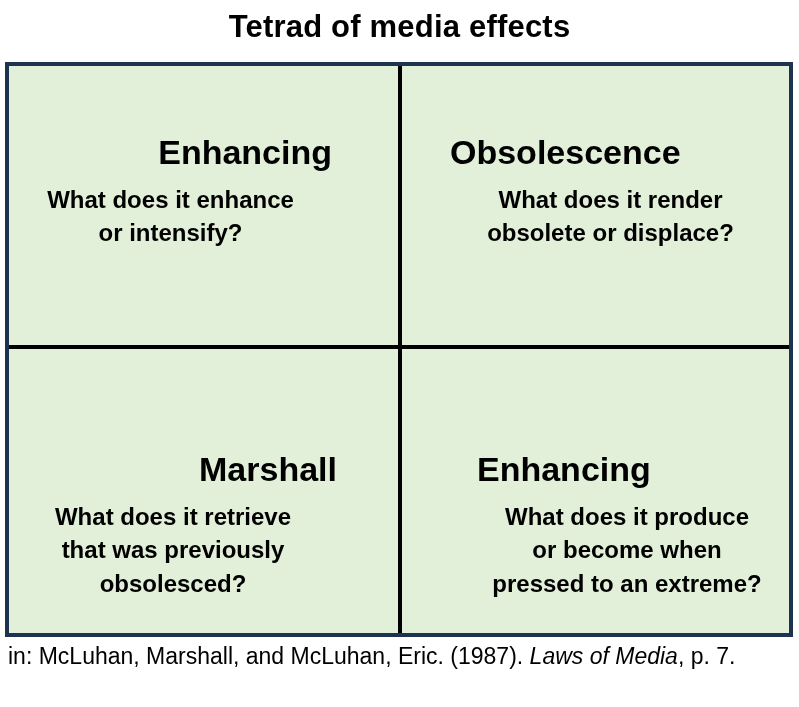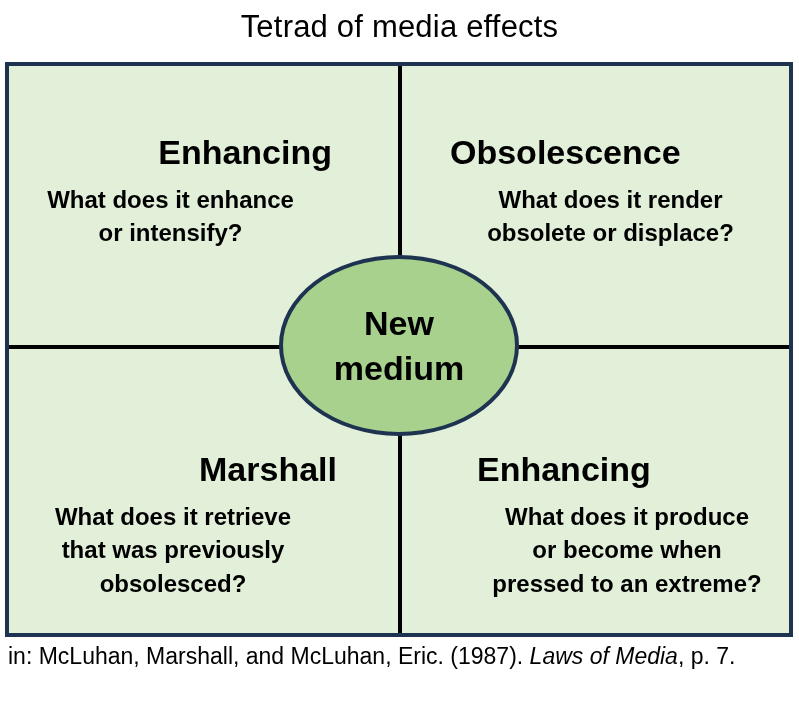--- a/index.html
+++ b/index.html
@@ -16,21 +16,21 @@
     background: #ffffff;
     overflow: hidden;
   }
   .title {
     position: absolute;
     top: 9px;
     left: 0;
     width: 799px;
     text-align: center;
     font-size: 31px;
-    font-weight: normal;
+    font-weight: bold;
     letter-spacing: 0.2px;
   }
   .frame {
     position: absolute;
     left: 5px;
     top: 62px;
     width: 788px;
     height: 575px;
     box-sizing: border-box;
     border: 4px solid #1e334f;
@@ -141,24 +141,20 @@
 obsolesced?</p>
     </div>
 
     <div class="quad q-br">
       <h2>Enhancing</h2>
       <p class="question">What does it produce
 or become when
 pressed to an extreme?</p>
     </div>
 
-    <div class="ellipse">
-      <span class="label">New
-medium</span>
-    </div>
 
   </div>
 
   <div class="caption">
     <span class="line"><span>in: McLuhan, Marshall, and McLuhan, Eric. (1987). </span><span class="italic">Laws of Media</span><span>, p. 7.</span></span>
   </div>
 
 </div>
 
 </body></html>

